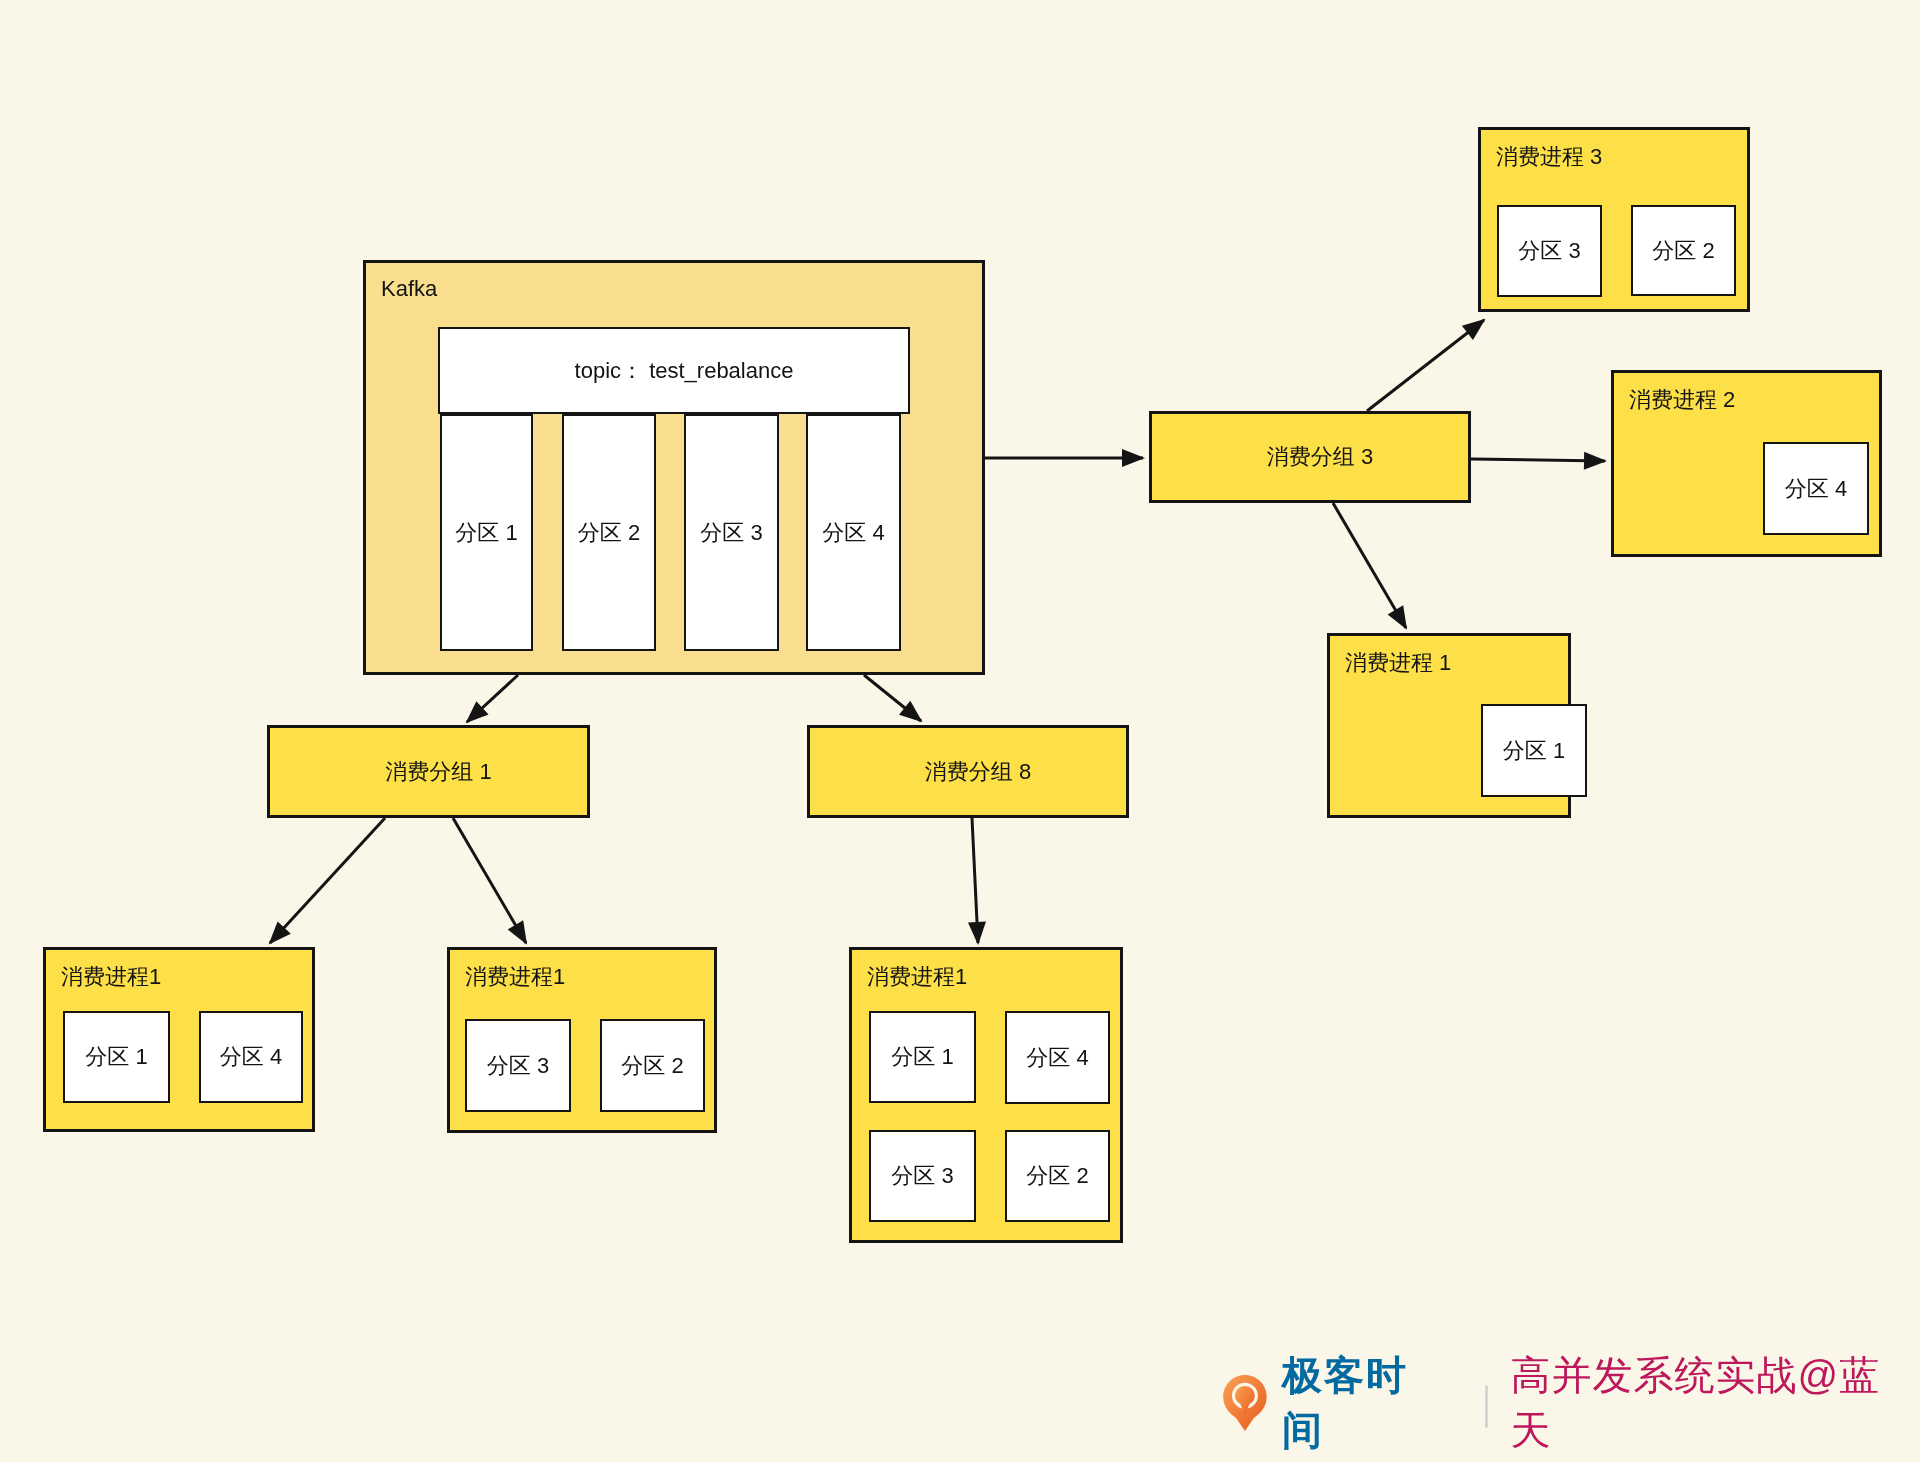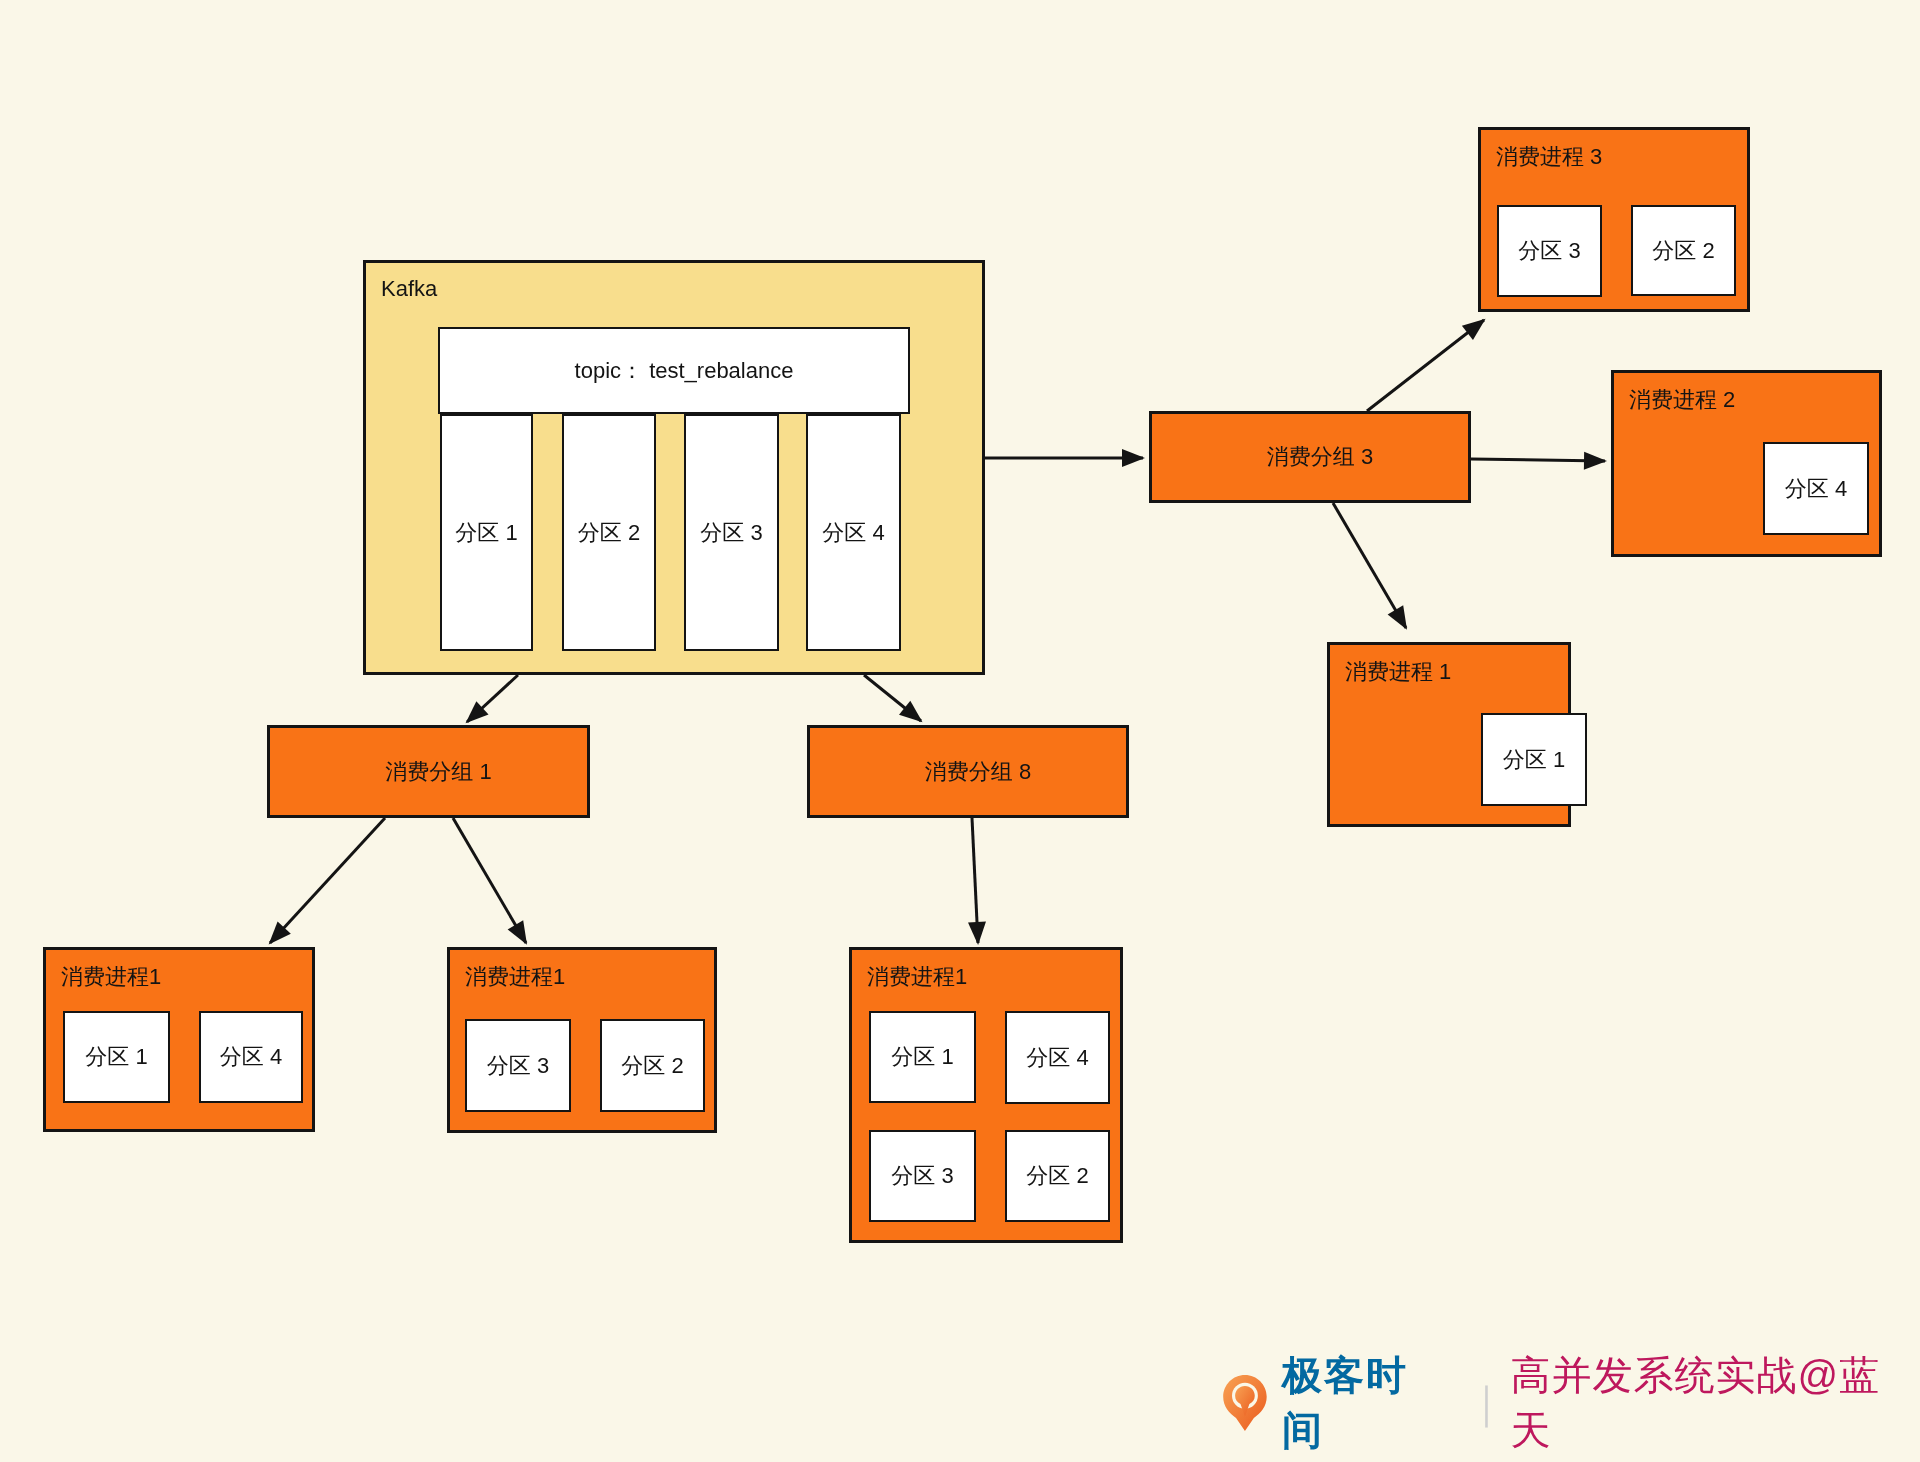--- a/index.html
+++ b/index.html
@@ -10,21 +10,21 @@
   #canvas{
     position:relative;
     width:1920px;height:1462px;
     background:#FAF7E8;
     overflow:hidden;
     color:#141414;
   }
   #arrow-layer{position:absolute;left:0;top:0;width:1920px;height:1462px;}
   .box{position:absolute;box-sizing:border-box;border:3px solid #141414;}
   .yellow{background:#F8DE8D;}
-  .blue{background:#f97316;}
+  .blue{background:#fde047;}
   .white{background:#FFFFFF;}
   .center{display:flex;align-items:center;justify-content:center;padding-left:20px;}
   .lbl{font-size:22px;line-height:1.25;white-space:nowrap;}
   .corner-title{position:absolute;left:15px;top:12px;font-size:22px;white-space:nowrap;}
   .chip{
     position:absolute;box-sizing:border-box;
     border:2.5px solid #141414;background:#FFFFFF;
     display:flex;align-items:center;justify-content:center;
     font-size:22px;white-space:nowrap;
   }
@@ -45,21 +45,21 @@
   #pcol-4{left:806px;top:414px;width:95px;height:237px;}
 
   
   #group-1{left:267px;top:725px;width:323px;height:93px;}
   #group-2{left:807px;top:725px;width:322px;height:93px;}
   #group-3{left:1149px;top:411px;width:322px;height:92px;}
 
   
   #proc-3{left:1478px;top:127px;width:272px;height:185px;}
   #proc-2{left:1611px;top:370px;width:271px;height:187px;}
-  #proc-1r{left:1327px;top:633px;width:244px;height:185px;margin-top:9px;}
+  #proc-1r{left:1327px;top:633px;width:244px;height:185px;}
   #proc-a{left:43px;top:947px;width:272px;height:185px;}
   #proc-b{left:447px;top:947px;width:270px;height:186px;}
   #proc-c{left:849px;top:947px;width:274px;height:296px;}
 
   
   #watermark{
     position:absolute;left:1222px;top:1372px;height:62px;
     display:flex;align-items:center;
   }
   #watermark .brand{font-size:40px;font-weight:600;color:#0369a1;letter-spacing:2px;margin-left:14px;}

